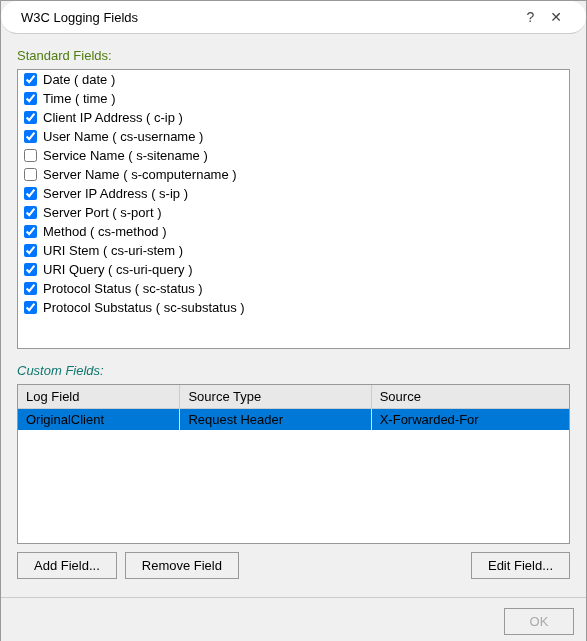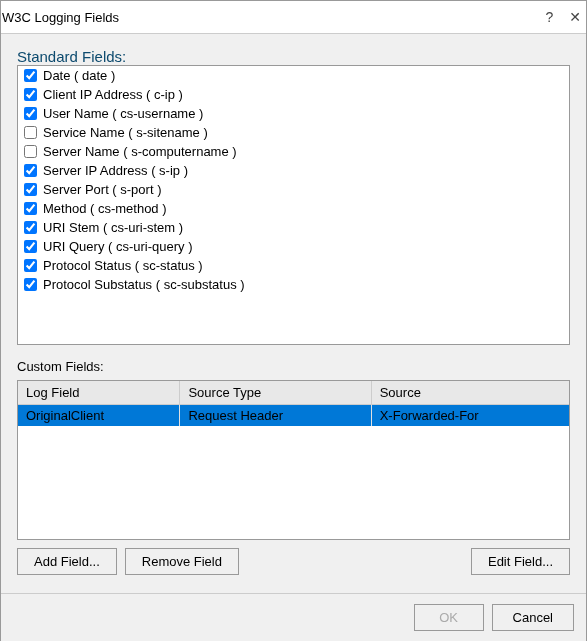--- a/index.html
+++ b/index.html
@@ -14,24 +14,25 @@
     }
     .dialog {
       width: 587px;
       background: #f0f0f0;
       border: 1px solid #999;
       box-shadow: 2px 2px 8px rgba(0,0,0,0.3);
     }
     .title-bar {
       background: #fff;
       border-bottom: 1px solid #ccc;
-      padding: 8px 1px;
+      padding: 8px 20px;
       display: flex;
       align-items: center;
       justify-content: space-between;
+      border-radius: 16px;
     }
     .title-bar-left {
       font-size: 13px;
       font-weight: normal;
       color: #000;
     }
     .title-bar-right {
       display: flex;
       gap: 8px;
       align-items: center;
@@ -41,22 +42,23 @@
       border: none;
       cursor: pointer;
       font-size: 14px;
       color: #444;
       padding: 0 4px;
     }
     .dialog-body {
       padding: 14px 16px;
     }
     .section-label {
-      font-size: 15px;
-      color: #0c4a6e;
+      font-size: 13px;
+      color: #4d7c0f;
+      margin-bottom: 6px;
     }
     .list-box {
       background: #fff;
       border: 1px solid #999;
       height: 280px;
       overflow-y: scroll;
       margin-bottom: 14px;
     }
     .list-box::-webkit-scrollbar {
       width: 16px;
@@ -81,22 +83,23 @@
       width: 13px;
       height: 13px;
       cursor: pointer;
     }
     .checkbox-item label {
       cursor: pointer;
       user-select: none;
     }
     .custom-section-label {
       font-size: 13px;
-      color: #000000;
+      color: #0f766e;
       margin-bottom: 6px;
+      font-style: italic;
     }
     .custom-table-container {
       background: #fff;
       border: 1px solid #999;
       height: 160px;
       overflow-y: auto;
     }
     .custom-table {
       width: 100%;
       border-collapse: collapse;
@@ -190,20 +193,24 @@
   </div>
 
   <div class="dialog-body">
 
     <div class="section-label">Standard Fields:</div>
     <div class="list-box">
 
     <div class="checkbox-item">
           <input type="checkbox" id="cb-date" checked="" style="">
           <label for="cb-date">Date ( date )</label>
+        </div>
+        <div class="checkbox-item">
+          <input type="checkbox" id="cb-time" checked="" style="">
+          <label for="cb-time">Time ( time )</label>
         </div>
         <div class="checkbox-item">
           <input type="checkbox" id="cb-c-ip" checked="" style="">
           <label for="cb-c-ip">Client IP Address ( c-ip )</label>
         </div>
         <div class="checkbox-item">
           <input type="checkbox" id="cb-cs-username" checked="" style="">
           <label for="cb-cs-username">User Name ( cs-username )</label>
         </div>
         <div class="checkbox-item">
@@ -272,15 +279,14 @@
         <button class="btn">Remove Field</button>
       </div>
       <div class="bottom-right-buttons">
         <button class="btn">Edit Field...</button>
       </div>
     </div>
   </div>
 
   <div class="dialog-footer">
     <button class="footer-btn" disabled="">OK</button>
-    <button class="footer-btn">Cancel</button>
   </div>
 </div>
 
 </body></html>

